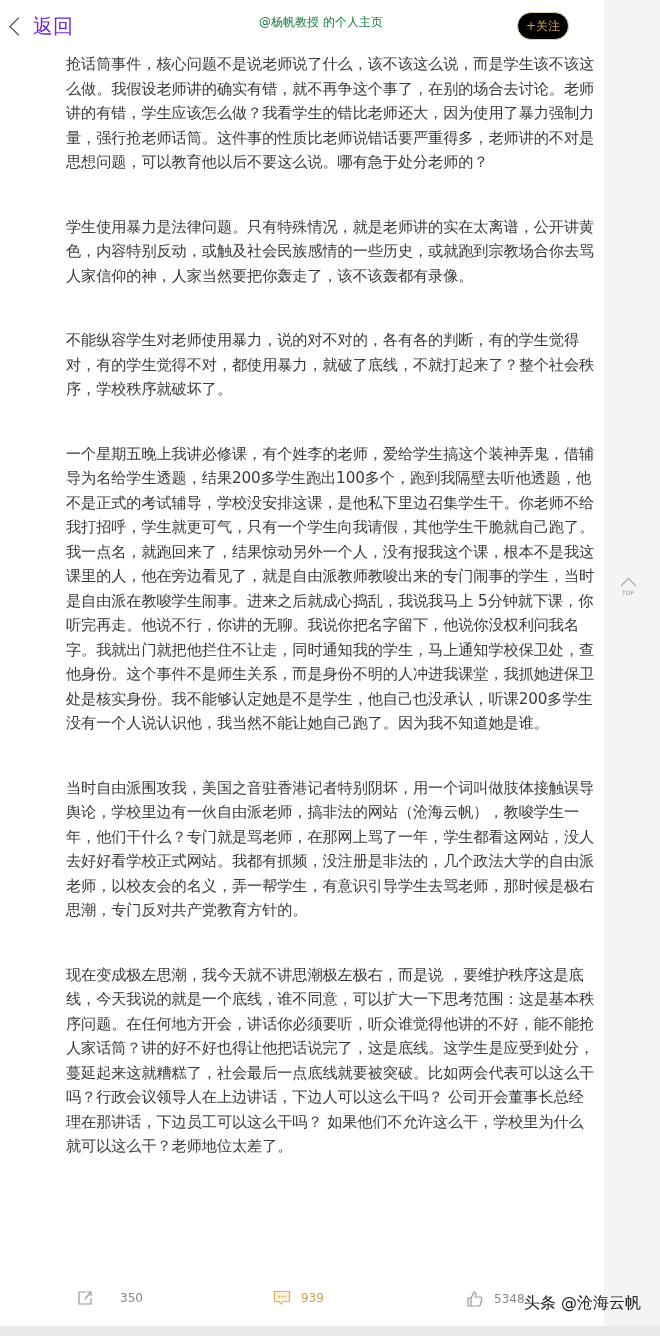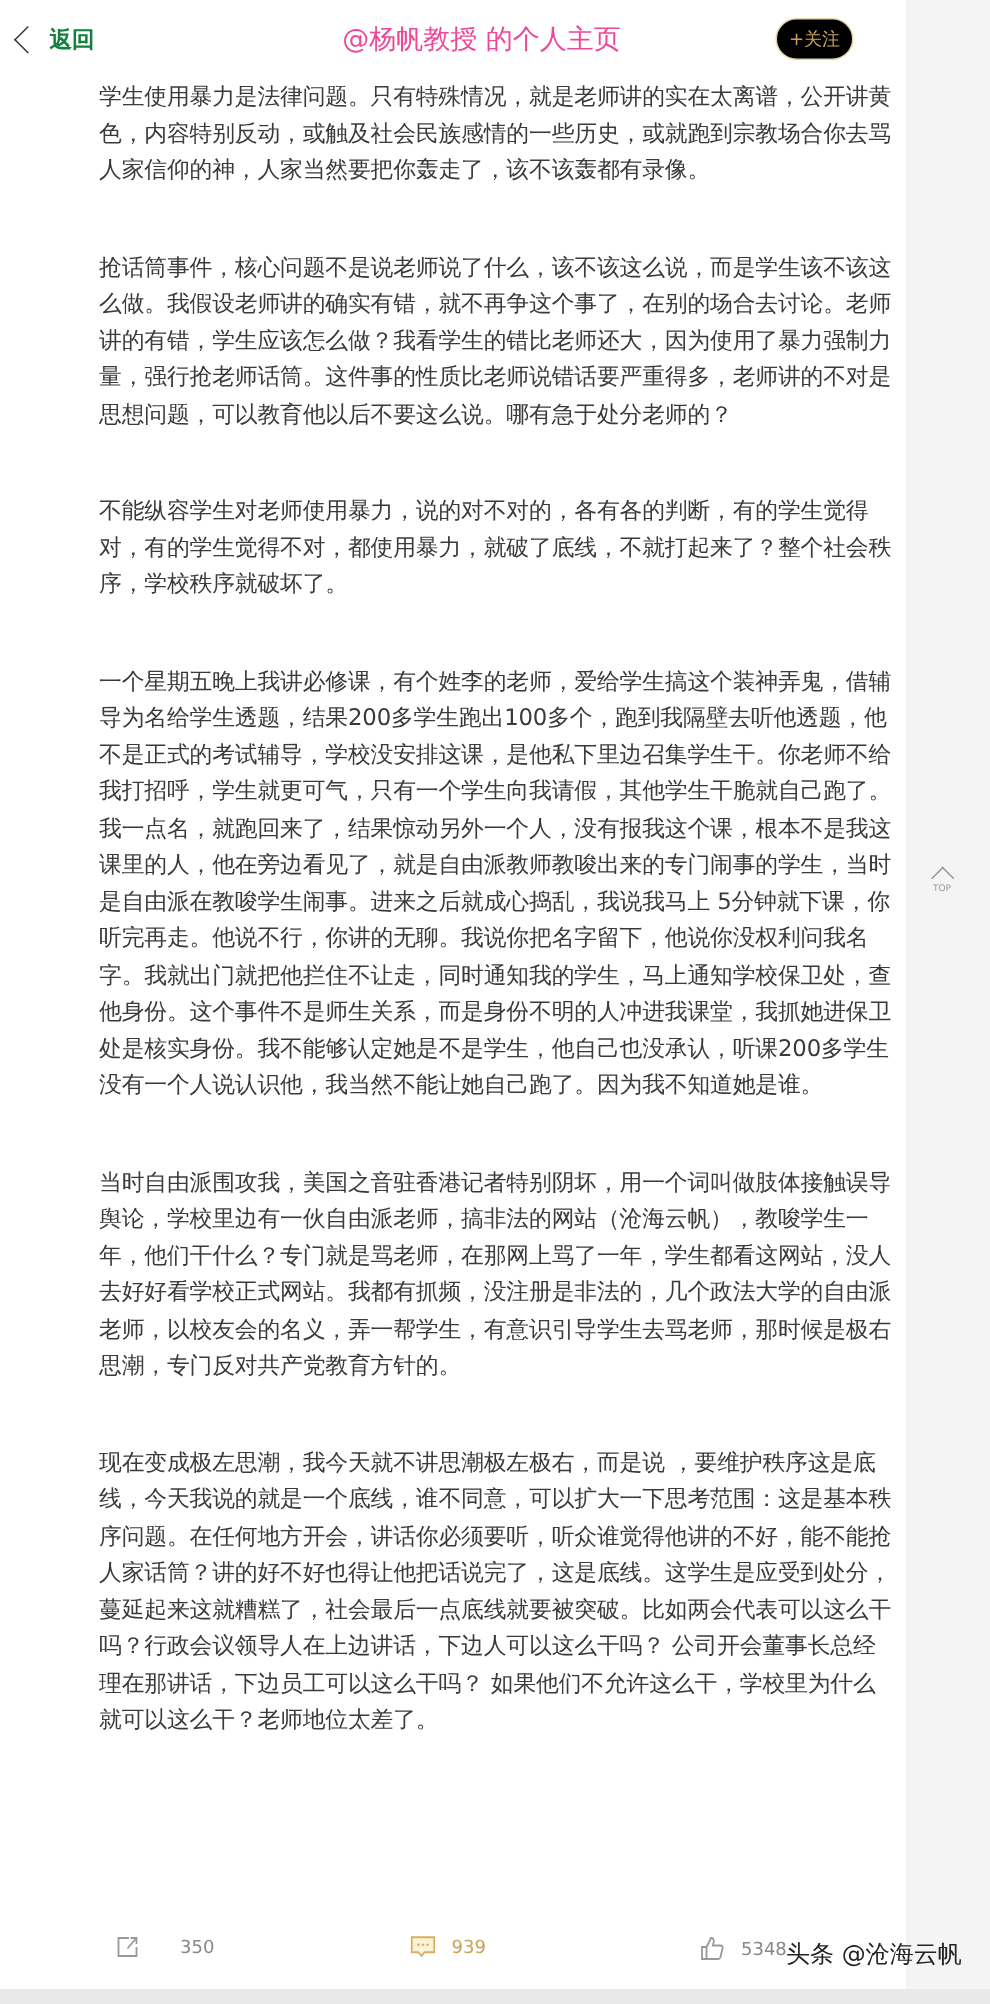--- a/index.html
+++ b/index.html
@@ -23,24 +23,24 @@
     background: #ffffff;
   }
   .back {
     position: absolute; left: 6px; top: 12px; height: 28px;
     display: flex; align-items: center; cursor: pointer;
   }
   .back .chev {
     width: 12px; height: 12px; border-left: 1.6px solid #333; border-bottom: 1.6px solid #333;
     transform: rotate(45deg); margin-left: 6px; margin-right: 8px;
   }
-  .back .label { font-size: 15px; font-weight: bold; color: #15803d; }
+  .back .label { font-size: 20px; font-weight: normal; color: #6d28d9; }
   .title {
     position: absolute; left: 0; right: 0; top: 14px; text-align: center;
-    font-size: 18px; color: #ec4899;
+    font-size: 12px; color: #15803d;
     padding-left: 38px;
   }
   .follow {
     position: absolute; left: 517px; top: 12px; width: 50px; height: 26px;
     border: 1px solid #e4d3a6; border-radius: 14px;
     font-size: 12px; color: #c9a356; text-align: center; line-height: 26px;
     background: #000000;
   }
   .content {
     position: absolute; left: 66px; top: 52px; width: 532px;
@@ -82,22 +82,22 @@
 <div class="header">
   <div class="back">
     <span class="chev"></span>
     <span class="label">返回</span>
   </div>
   <div class="title">@杨帆教授 的个人主页</div>
   <div class="follow">+关注</div>
 </div>
 
 <div class="content">
+  <p class="para" style="margin-top:0">抢话筒事件，核心问题不是说老师说了什么，该不该这么说，而是学生该不该这么做。我假设老师讲的确实有错，就不再争这个事了，在别的场合去讨论。老师讲的有错，学生应该怎么做？我看学生的错比老师还大，因为使用了暴力强制力量，强行抢老师话筒。这件事的性质比老师说错话要严重得多，老师讲的不对是思想问题，可以教育他以后不要这么说。哪有急于处分老师的？</p>
   <p class="para">学生使用暴力是法律问题。只有特殊情况，就是老师讲的实在太离谱，公开讲黄色，内容特别反动，或触及社会民族感情的一些历史，或就跑到宗教场合你去骂人家信仰的神，人家当然要把你轰走了，该不该轰都有录像。</p>
-  <p class="para" style="margin-top:0">抢话筒事件，核心问题不是说老师说了什么，该不该这么说，而是学生该不该这么做。我假设老师讲的确实有错，就不再争这个事了，在别的场合去讨论。老师讲的有错，学生应该怎么做？我看学生的错比老师还大，因为使用了暴力强制力量，强行抢老师话筒。这件事的性质比老师说错话要严重得多，老师讲的不对是思想问题，可以教育他以后不要这么说。哪有急于处分老师的？</p>
   <p class="para">不能纵容学生对老师使用暴力，说的对不对的，各有各的判断，有的学生觉得对，有的学生觉得不对，都使用暴力，就破了底线，不就打起来了？整个社会秩序，学校秩序就破坏了。</p>
   <p class="para">一个星期五晚上我讲必修课，有个姓李的老师，爱给学生搞这个装神弄鬼，借辅导为名给学生透题，结果200多学生跑出100多个，跑到我隔壁去听他透题，他不是正式的考试辅导，学校没安排这课，是他私下里边召集学生干。你老师不给我打招呼，学生就更可气，只有一个学生向我请假，其他学生干脆就自己跑了。我一点名，就跑回来了，结果惊动另外一个人，没有报我这个课，根本不是我这课里的人，他在旁边看见了，就是自由派教师教唆出来的专门闹事的学生，当时是自由派在教唆学生闹事。进来之后就成心捣乱，我说我马上 5分钟就下课，你听完再走。他说不行，你讲的无聊。我说你把名字留下，他说你没权利问我名字。我就出门就把他拦住不让走，同时通知我的学生，马上通知学校保卫处，查他身份。这个事件不是师生关系，而是身份不明的人冲进我课堂，我抓她进保卫处是核实身份。我不能够认定她是不是学生，他自己也没承认，听课200多学生没有一个人说认识他，我当然不能让她自己跑了。因为我不知道她是谁。</p>
   <p class="para">当时自由派围攻我，美国之音驻香港记者特别阴坏，用一个词叫做肢体接触误导舆论，学校里边有一伙自由派老师，搞非法的网站（沧海云帆），教唆学生一年，他们干什么？专门就是骂老师，在那网上骂了一年，学生都看这网站，没人去好好看学校正式网站。我都有抓频，没注册是非法的，几个政法大学的自由派老师，以校友会的名义，弄一帮学生，有意识引导学生去骂老师，那时候是极右思潮，专门反对共产党教育方针的。</p>
   <p class="para">现在变成极左思潮，我今天就不讲思潮极左极右，而是说 ，要维护秩序这是底线，今天我说的就是一个底线，谁不同意，可以扩大一下思考范围：这是基本秩序问题。在任何地方开会，讲话你必须要听，听众谁觉得他讲的不好，能不能抢人家话筒？讲的好不好也得让他把话说完了，这是底线。这学生是应受到处分，蔓延起来这就糟糕了，社会最后一点底线就要被突破。比如两会代表可以这么干吗？行政会议领导人在上边讲话，下边人可以这么干吗？ 公司开会董事长总经理在那讲话，下边员工可以这么干吗？ 如果他们不允许这么干，学校里为什么就可以这么干？老师地位太差了。</p>
 
 </div>
 
 <div class="to-top">
   <div class="arr"></div>
   <div class="t">TOP</div>

